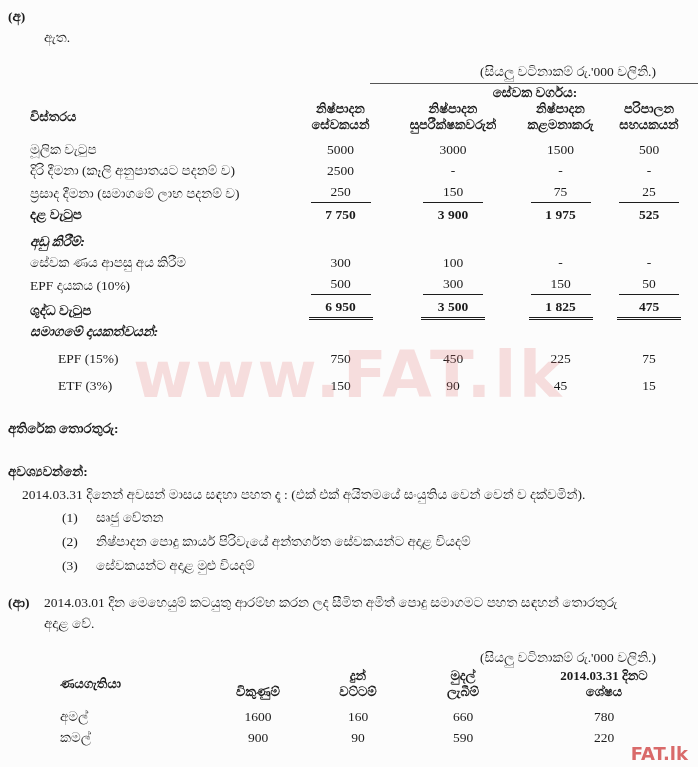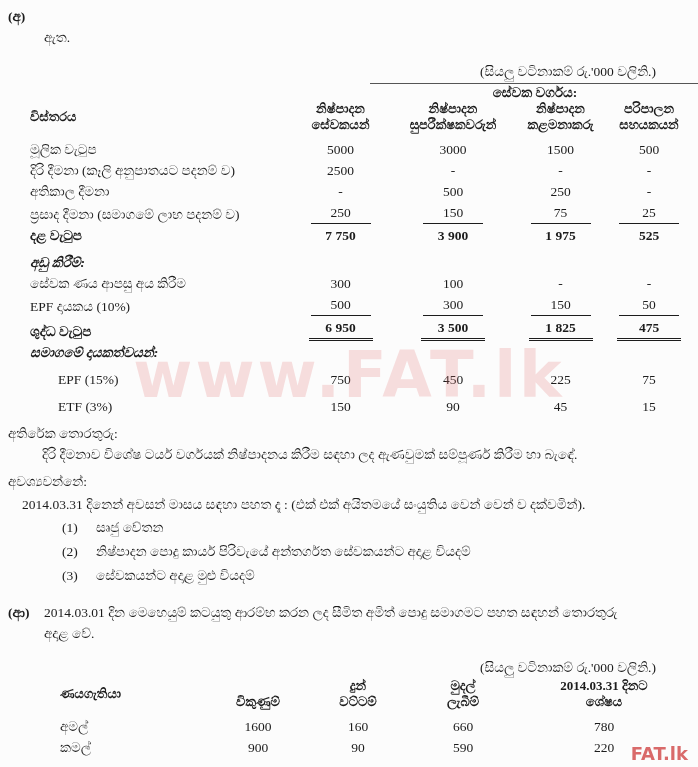--- a/index.html
+++ b/index.html
@@ -32,21 +32,21 @@
   .t2 td.lbl{padding-left:52px;}
   td.num{text-align:center;}
   tr.brow td{font-weight:bold;}
   tr.ital td{font-style:italic; font-weight:bold;}
   tr.gap td{padding-top:7px;}
   tr.indent td.lbl{padding-left:50px;}
   .u{display:inline-block; min-width:54px; text-align:center;
      border-bottom:1px solid #1c1c1c; padding:0 3px 1px;}
   .uu{display:inline-block; min-width:58px; text-align:center;
      border-bottom:3px double #1c1c1c; padding:0 3px 1px;}
-  .heading{font-weight:normal; margin-top:6px; line-height:21px;}
+  .heading{font-weight:bold; margin-top:22px; line-height:21px;}
   .indent-text{margin-left:34px; line-height:21px;}
   .req-intro{margin-left:14px; margin-top:2px; line-height:22px;}
   .req-item{display:flex; gap:10px; margin-left:54px; line-height:24px;}
   .req-item .n{flex:0 0 24px;}
   .secb{margin-top:14px;}
   .ledger-head{font-weight:bold; font-style:italic; margin-left:52px; margin-top:8px; line-height:20px;}
   .watermark{
     position:absolute; top:338px; left:50%; transform:translateX(-50%);
     font-family:"DejaVu Sans", sans-serif; font-weight:bold; font-size:64px;
     letter-spacing:3px; color:rgba(228,112,112,0.22); white-space:nowrap;
@@ -111,27 +111,20 @@
         <td class="num">500</td>
       </tr>
       <tr>
         <td class="lbl">දිරි දීමනා (කෑලි අනුපාතයට පදනම් ව)</td>
         <td class="num">2500</td>
         <td class="num">-</td>
         <td class="num">-</td>
         <td class="num">-</td>
       </tr>
       <tr>
-        <td class="lbl">අතිකාල දීමනා</td>
-        <td class="num">-</td>
-        <td class="num">500</td>
-        <td class="num">250</td>
-        <td class="num">-</td>
-      </tr>
-      <tr>
         <td class="lbl">ප්‍රසාද දීමනා (සමාගමේ ලාභ පදනම් ව)</td>
         <td class="num"><span class="u">250</span></td>
         <td class="num"><span class="u">150</span></td>
         <td class="num"><span class="u">75</span></td>
         <td class="num"><span class="u">25</span></td>
       </tr>
       <tr class="brow">
         <td class="lbl">දළ වැටුප</td>
         <td class="num">7 750</td>
         <td class="num">3 900</td>
@@ -184,21 +177,20 @@
         <td class="lbl">ETF (3%)</td>
         <td class="num">150</td>
         <td class="num">90</td>
         <td class="num">45</td>
         <td class="num">15</td>
       </tr>
     </tbody>
       </table>
 
     <div class="heading">අතිරේක තොරතුරු:</div>
-    <div class="indent-text">දිරි දීමනාව විශේෂ ටයර් වර්ගයක් නිෂ්පාදනය කිරීම සඳහා ලද ඇණවුමක් සම්පූර්ණ කිරීම හා බැඳේ.</div>
     <div class="heading">අවශ්‍යවන්නේ:</div>
     <div class="req-intro">2014.03.31 දිනෙන් අවසන් මාසය සඳහා පහත දෑ : (එක් එක් අයිතමයේ සංයුතිය වෙන් වෙන් ව දක්වමින්).</div>
     <div class="req-item">
       <span class="n">(1)</span>
       <span>සෘජු වේතන</span>
     </div>
     <div class="req-item">
       <span class="n">(2)</span>
       <span>නිෂ්පාදන පොදු කාර්ය පිරිවැයේ අන්තර්ගත සේවකයන්ට අදාළ වියදම්</span>
     </div>

